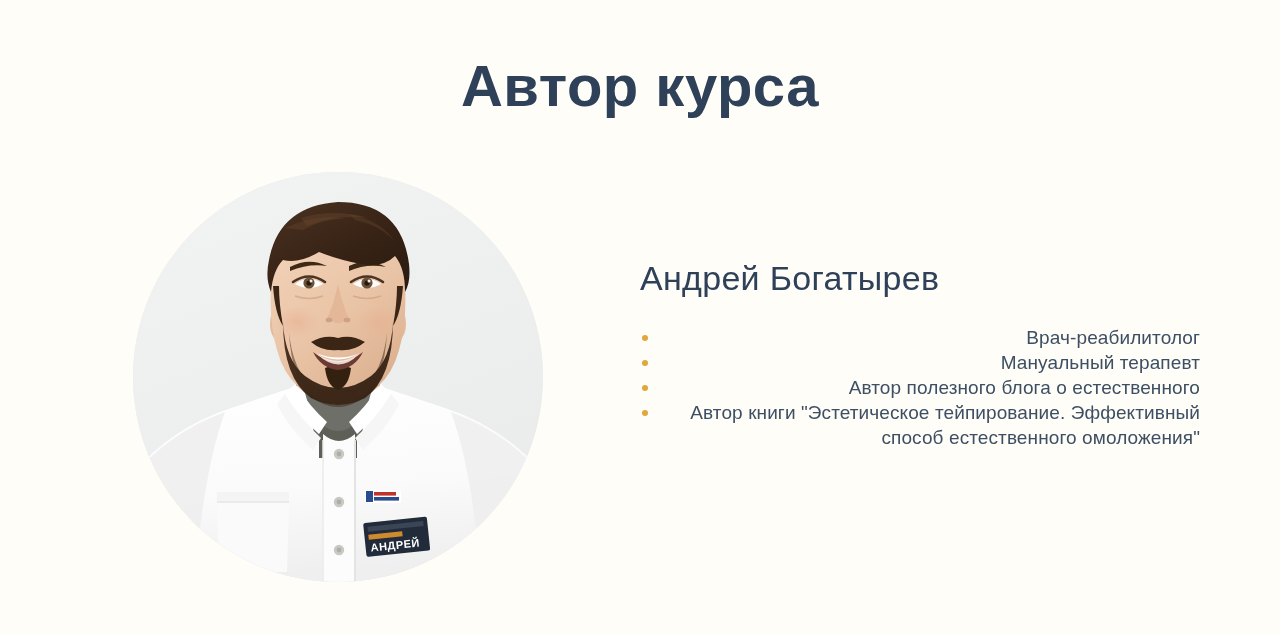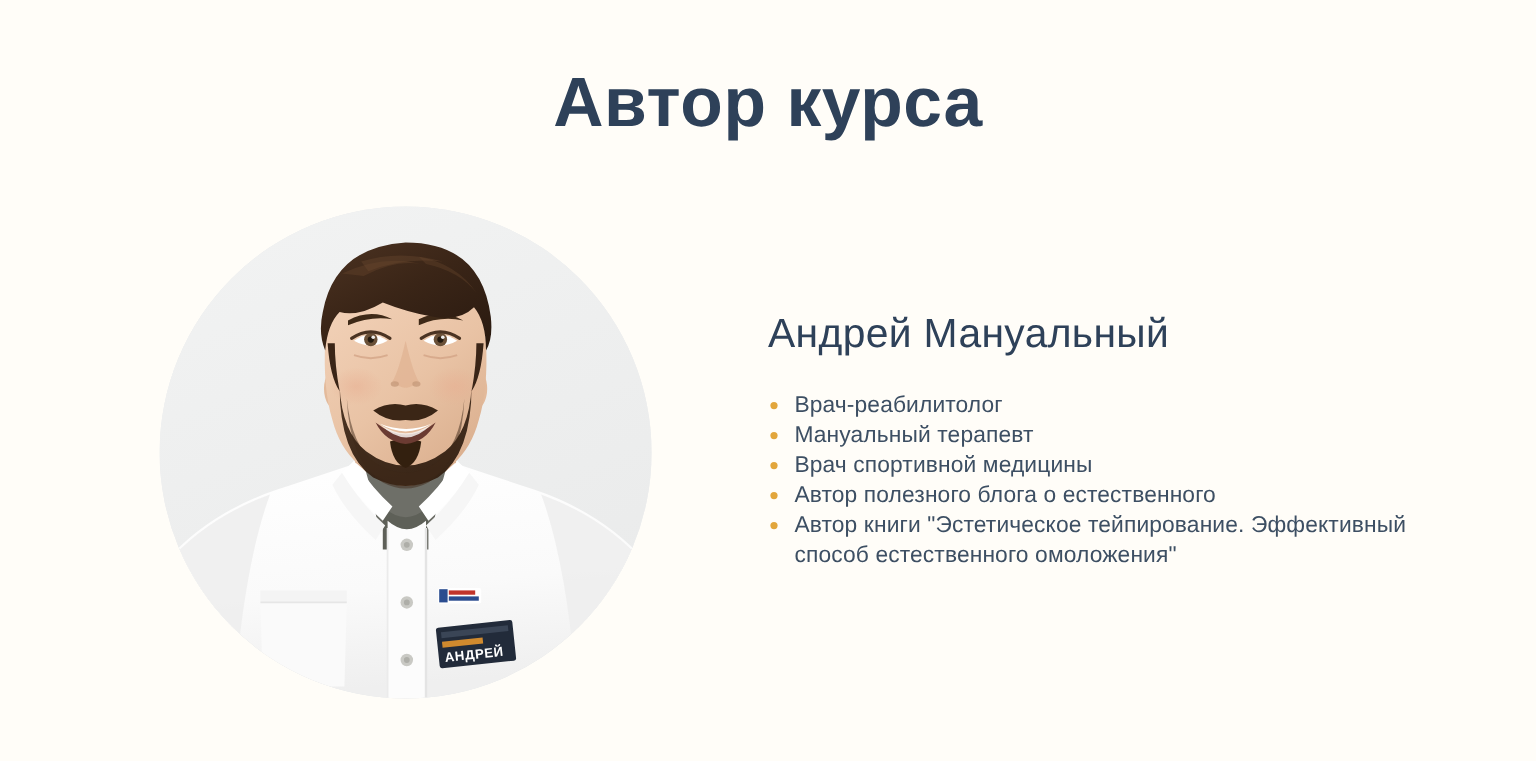--- a/index.html
+++ b/index.html
@@ -67,20 +67,21 @@
     font-weight: 400;
     color: #2E4159;
     letter-spacing: 0.3px;
     line-height: 1.2;
     margin: 0 0 26px 0;
   }
   .bio-list {
     list-style: none;
     margin: 0;
     padding: 0;
+    text-align: right;
   }
   .bio-list-item {
     position: relative;
     padding-left: 22px;
     font-size: 19px;
     line-height: 25px;
     color: #3D4F63;
     margin-bottom: 0px;
     letter-spacing: 0.1px;
   }
@@ -258,34 +259,30 @@
           <path d="M168 46 Q200 36 236 46 Q204 42 174 54 Z" fill="#6A4830" opacity="0.4"></path>
 
           <path d="M140 114 Q142 142 150 154 Q146 132 146 114 Z" fill="#3A2517"></path>
           <path d="M270 114 Q268 142 260 154 Q264 132 264 114 Z" fill="#3A2517"></path>
         </g>
       </svg>
     </div>
   </div>
 
   <div class="bio">
-    <div class="bio-name">Андрей Мануальный</div>
+    <div class="bio-name">Андрей Богатырев</div>
 
     <ul class="bio-list">
       <li class="bio-list-item">
         <span class="dot"></span>
         <span>Врач-реабилитолог</span>
       </li>
       <li class="bio-list-item">
         <span class="dot"></span>
         <span>Мануальный терапевт</span>
-      </li>
-      <li class="bio-list-item">
-        <span class="dot"></span>
-        <span>Врач спортивной медицины</span>
       </li>
       <li class="bio-list-item">
         <span class="dot"></span>
         <span>Автор полезного блога о естественного</span>
       </li>
       <li class="bio-list-item">
         <span class="dot"></span>
         <span>Автор книги "Эстетическое тейпирование. Эффективный способ естественного омоложения"</span>
       </li>
     </ul>

